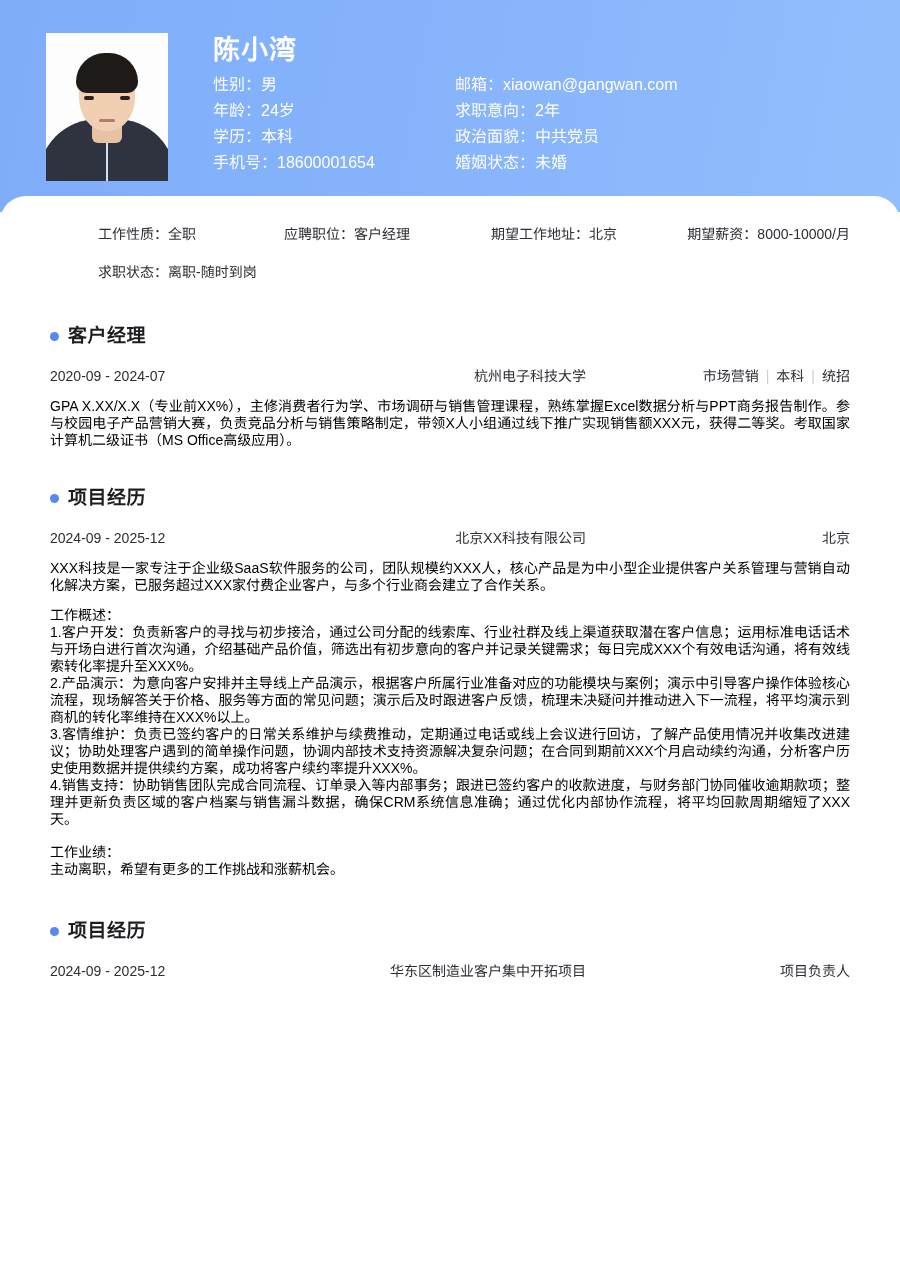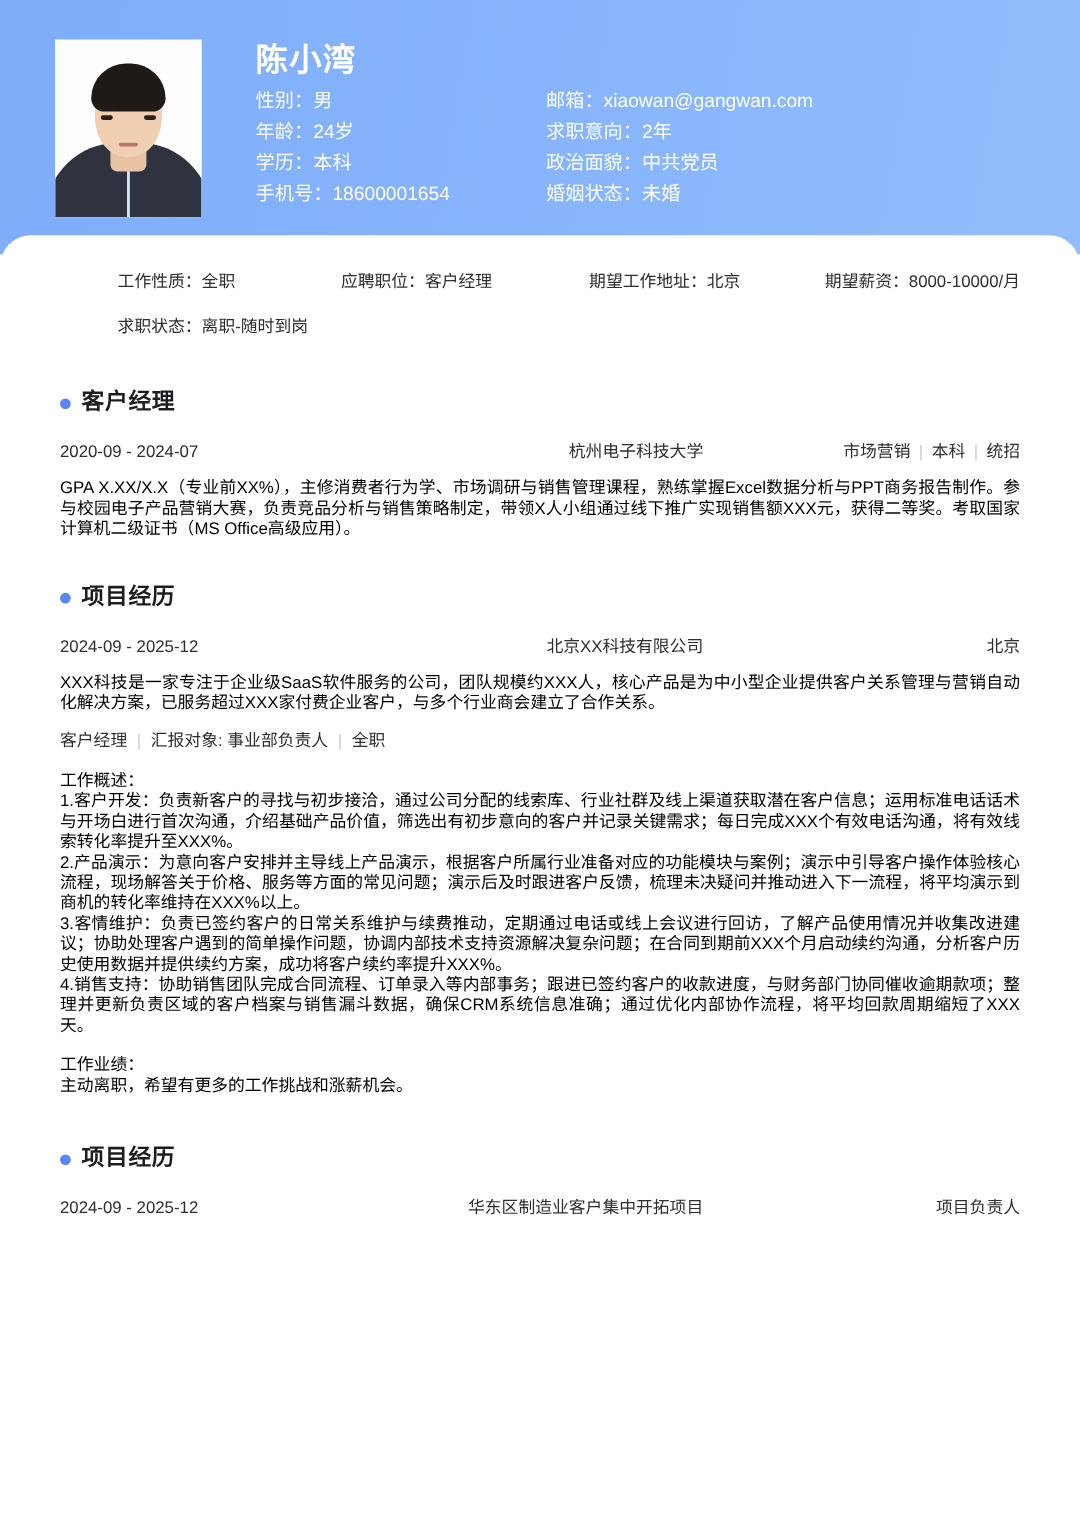--- a/index.html
+++ b/index.html
@@ -388,23 +388,20 @@
       </div>
 
       <div class="entry-head">
         <div class="eh-left">2024-09 - 2025-12</div>
         <div class="eh-mid">北京XX科技有限公司</div>
         <div class="eh-right">北京</div>
       </div>
 
       <div class="para">XXX科技是一家专注于企业级SaaS软件服务的公司，团队规模约XXX人，核心产品是为中小型企业提供客户关系管理与营销自动化解决方案，已服务超过XXX家付费企业客户，与多个行业商会建立了合作关系。</div>
 
-      <div class="meta-row">
-        <span>客户经理</span><span class="sep">|</span><span>汇报对象: 事业部负责人</span><span class="sep">|</span><span>全职</span>
-      </div>
 
       <div class="para tight">工作概述：</div>
       <div class="para block">1.客户开发：负责新客户的寻找与初步接洽，通过公司分配的线索库、行业社群及线上渠道获取潜在客户信息；运用标准电话话术与开场白进行首次沟通，介绍基础产品价值，筛选出有初步意向的客户并记录关键需求；每日完成XXX个有效电话沟通，将有效线索转化率提升至XXX%。
 2.产品演示：为意向客户安排并主导线上产品演示，根据客户所属行业准备对应的功能模块与案例；演示中引导客户操作体验核心流程，现场解答关于价格、服务等方面的常见问题；演示后及时跟进客户反馈，梳理未决疑问并推动进入下一流程，将平均演示到商机的转化率维持在XXX%以上。
 3.客情维护：负责已签约客户的日常关系维护与续费推动，定期通过电话或线上会议进行回访，了解产品使用情况并收集改进建议；协助处理客户遇到的简单操作问题，协调内部技术支持资源解决复杂问题；在合同到期前XXX个月启动续约沟通，分析客户历史使用数据并提供续约方案，成功将客户续约率提升XXX%。
 4.销售支持：协助销售团队完成合同流程、订单录入等内部事务；跟进已签约客户的收款进度，与财务部门协同催收逾期款项；整理并更新负责区域的客户档案与销售漏斗数据，确保CRM系统信息准确；通过优化内部协作流程，将平均回款周期缩短了XXX天。</div>
 
       <div class="para tight">工作业绩：</div>
 
       <div class="para">主动离职，希望有更多的工作挑战和涨薪机会。</div>

